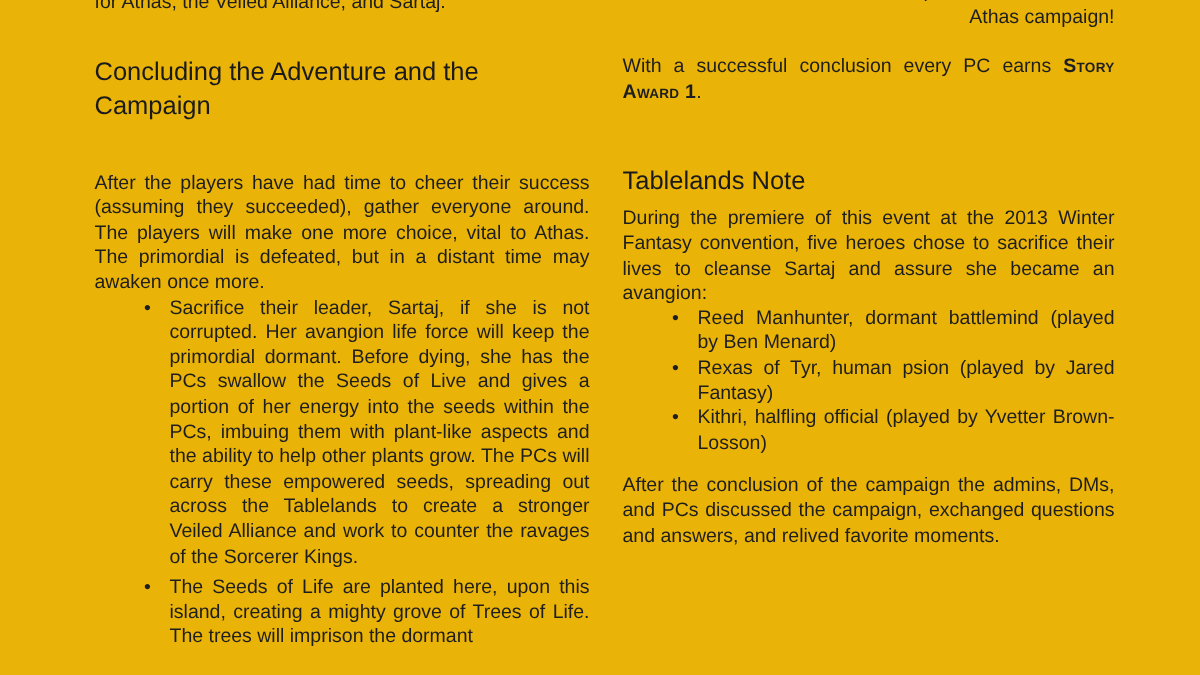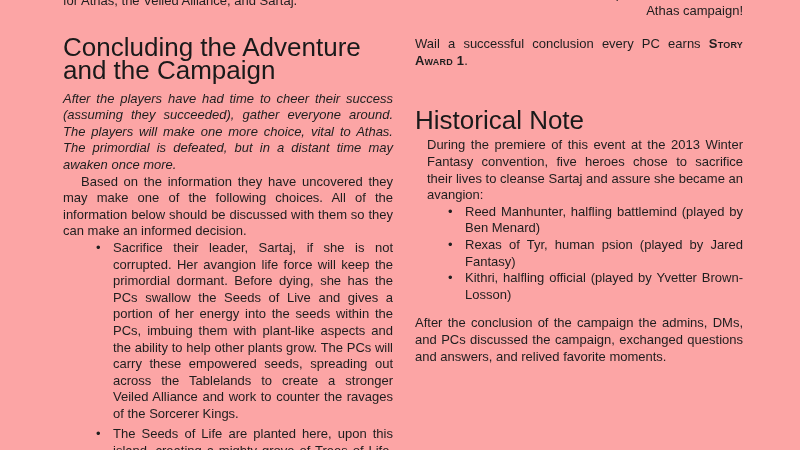--- a/index.html
+++ b/index.html
@@ -8,21 +8,21 @@
     overflow: hidden;
     background: #ffffff;
   }
   body {
     font-family: "Liberation Sans", sans-serif;
     color: #1e1e1e;
   }
   .page {
     position: relative;
     width: 800px; height: 450px;
-    background: #fca5a5;
+    background: #eab308;
     overflow: hidden;
   }
   .col {
     position: absolute;
     top: 0;
     font-size: 13px;
     line-height: 16.6px;
   }
   .col-left  { left: 63px;  width: 330px; }
   .col-right { left: 415px; width: 328px; }
@@ -32,30 +32,30 @@
   .clip-left  { margin-top: -7px;  text-align: left; }
   .clip-right { margin-top: -14px; }
   .clip-right .clipline {
     display: block;
     text-align: justify;
     text-align-last: justify;
   }
   .clip-right .fullline { display: block; text-align: right; }
 
   h2.doc-heading {
-    font-size: 26px;
+    font-size: 17px;
     line-height: 23px;
     font-weight: 400;
     color: #1a1a1a;
   }
   .col-left h2.doc-heading  { margin-top: 26px; }
   .col-right h2.doc-heading { margin-top: 40px; }
 
-  .col-left  .p-after-heading { margin-top: 9px; font-style: italic; }
-  .col-right .p-after-heading { margin-top: 5px; margin-left: 12px; }
+  .col-left  .p-after-heading { margin-top: 32px; }
+  .col-right .p-after-heading { margin-top: 5px; }
 
   .indent-first { text-indent: 18px; }
 
   .award-para { margin-top: 17px; text-align: justify; }
   .smallcaps {
     font-weight: bold;
     font-variant: small-caps;
     letter-spacing: 0.2px;
   }
 
@@ -81,44 +81,43 @@
 
 <div class="page">
 
   <div class="col col-left">
     <p class="clip-left">for Athas, the Veiled Alliance, and Sartaj.</p>
 
     <h2 class="doc-heading">Concluding the Adventure and the Campaign</h2>
 
     <p class="body p-after-heading">After the players have had time to cheer their success (assuming they succeeded), gather everyone around. The players will make one more choice, vital to Athas. The primordial is defeated, but in a distant time may awaken once more.</p>
 
-    <p class="body indent-first">Based on the information they have uncovered they may make one of the following choices. All of the information below should be discussed with them so they can make an informed decision.</p>
 
     <ul class="bullets list-spaced">
       <li>Sacrifice their leader, Sartaj, if she is not corrupted. Her avangion life force will keep the primordial dormant. Before dying, she has the PCs swallow the Seeds of Live and gives a portion of her energy into the seeds within the PCs, imbuing them with plant-like aspects and the ability to help other plants grow. The PCs will carry these empowered seeds, spreading out across the Tablelands to create a stronger Veiled Alliance and work to counter the ravages of the Sorcerer Kings.</li>
       <li>The Seeds of Life are planted here, upon this island, creating a mighty grove of Trees of Life. The trees will imprison the dormant</li>
     </ul>
   </div>
 
   <div class="col col-right">
     <p class="clip-right">
       <span class="clipline">celebrated. The PCs have completed the Ashes of</span>
       <span class="fullline">Athas campaign!</span>
     </p>
 
     <p class="award-para">
-      <span>Wail a successful conclusion every PC earns </span><span class="smallcaps">Story Award 1</span><span>.</span>
+      <span>With a successful conclusion every PC earns </span><span class="smallcaps">Story Award 1</span><span>.</span>
     </p>
 
-    <h2 class="doc-heading">Historical Note</h2>
+    <h2 class="doc-heading">Tablelands Note</h2>
 
     <p class="body p-after-heading">During the premiere of this event at the 2013 Winter Fantasy convention, five heroes chose to sacrifice their lives to cleanse Sartaj and assure she became an avangion:</p>
 
     <ul class="bullets">
-      <li>Reed Manhunter, halfling battlemind (played by Ben Menard)</li>
+      <li>Reed Manhunter, dormant battlemind (played by Ben Menard)</li>
       <li>Rexas of Tyr, human psion (played by Jared Fantasy)</li>
       <li>Kithri, halfling official (played by Yvetter Brown-Losson)</li>
     </ul>
 
 
     <p class="body para-gap-md">After the conclusion of the campaign the admins, DMs, and PCs discussed the campaign, exchanged questions and answers, and relived favorite moments.</p>
   </div>
 
 </div>
 

